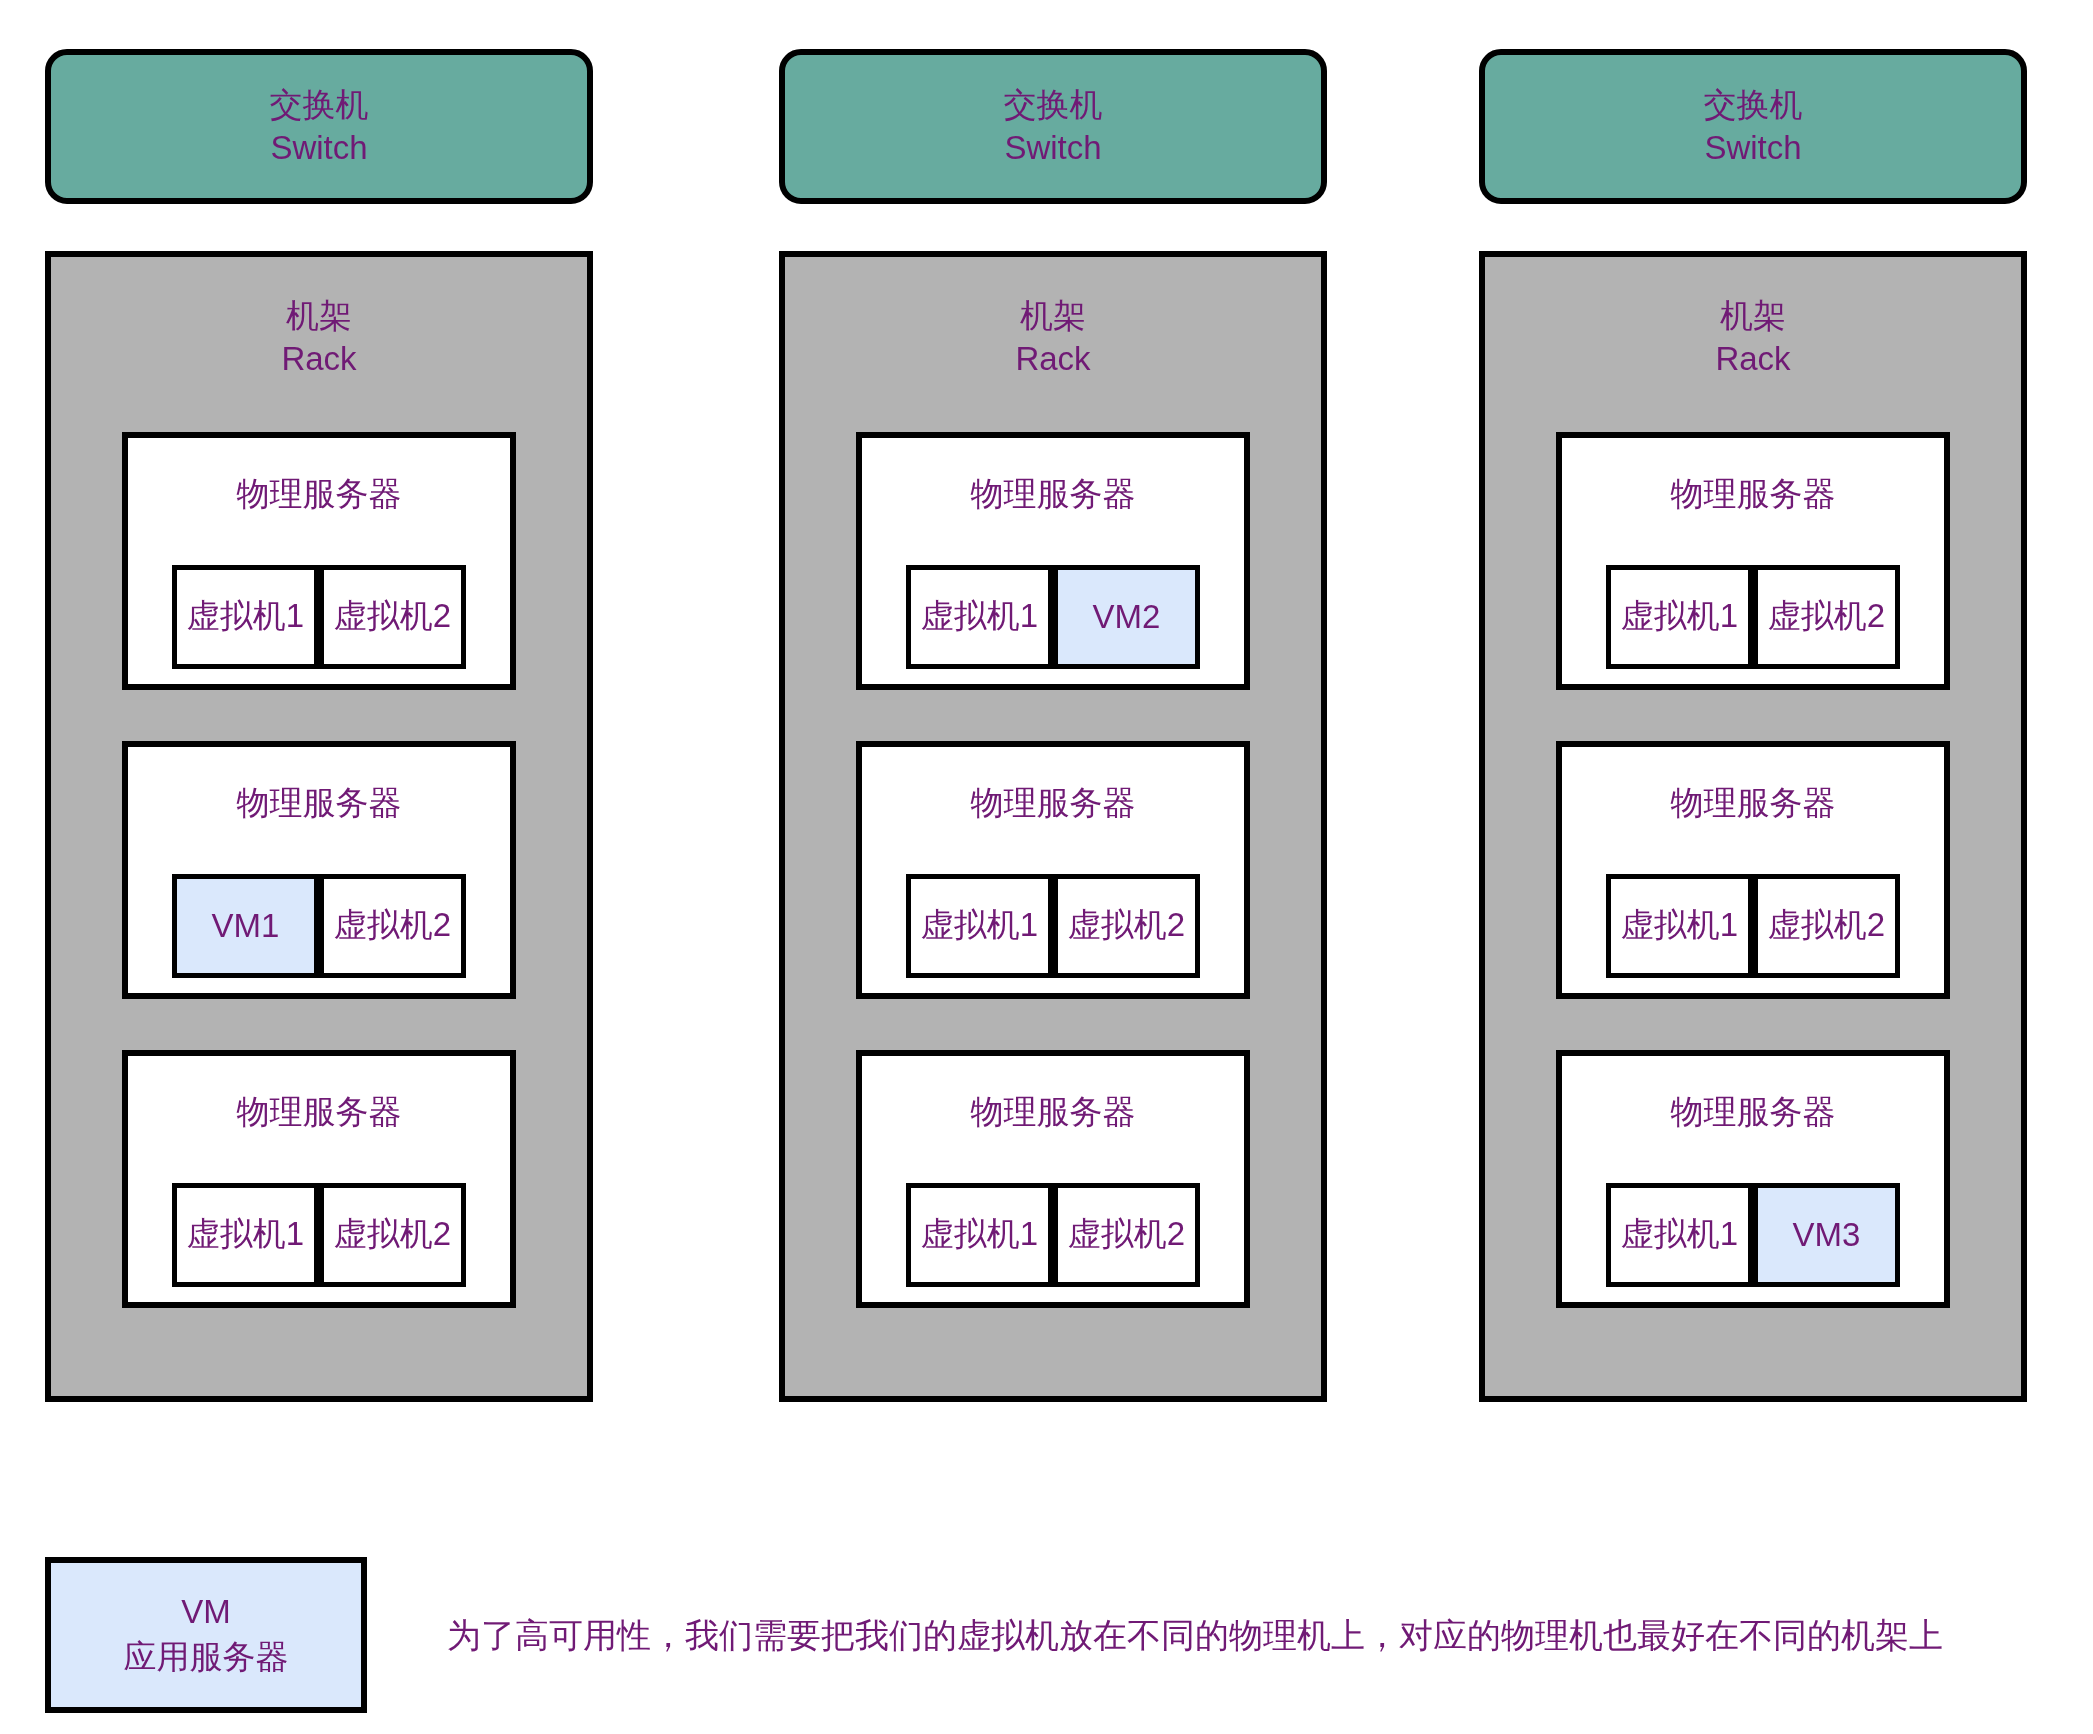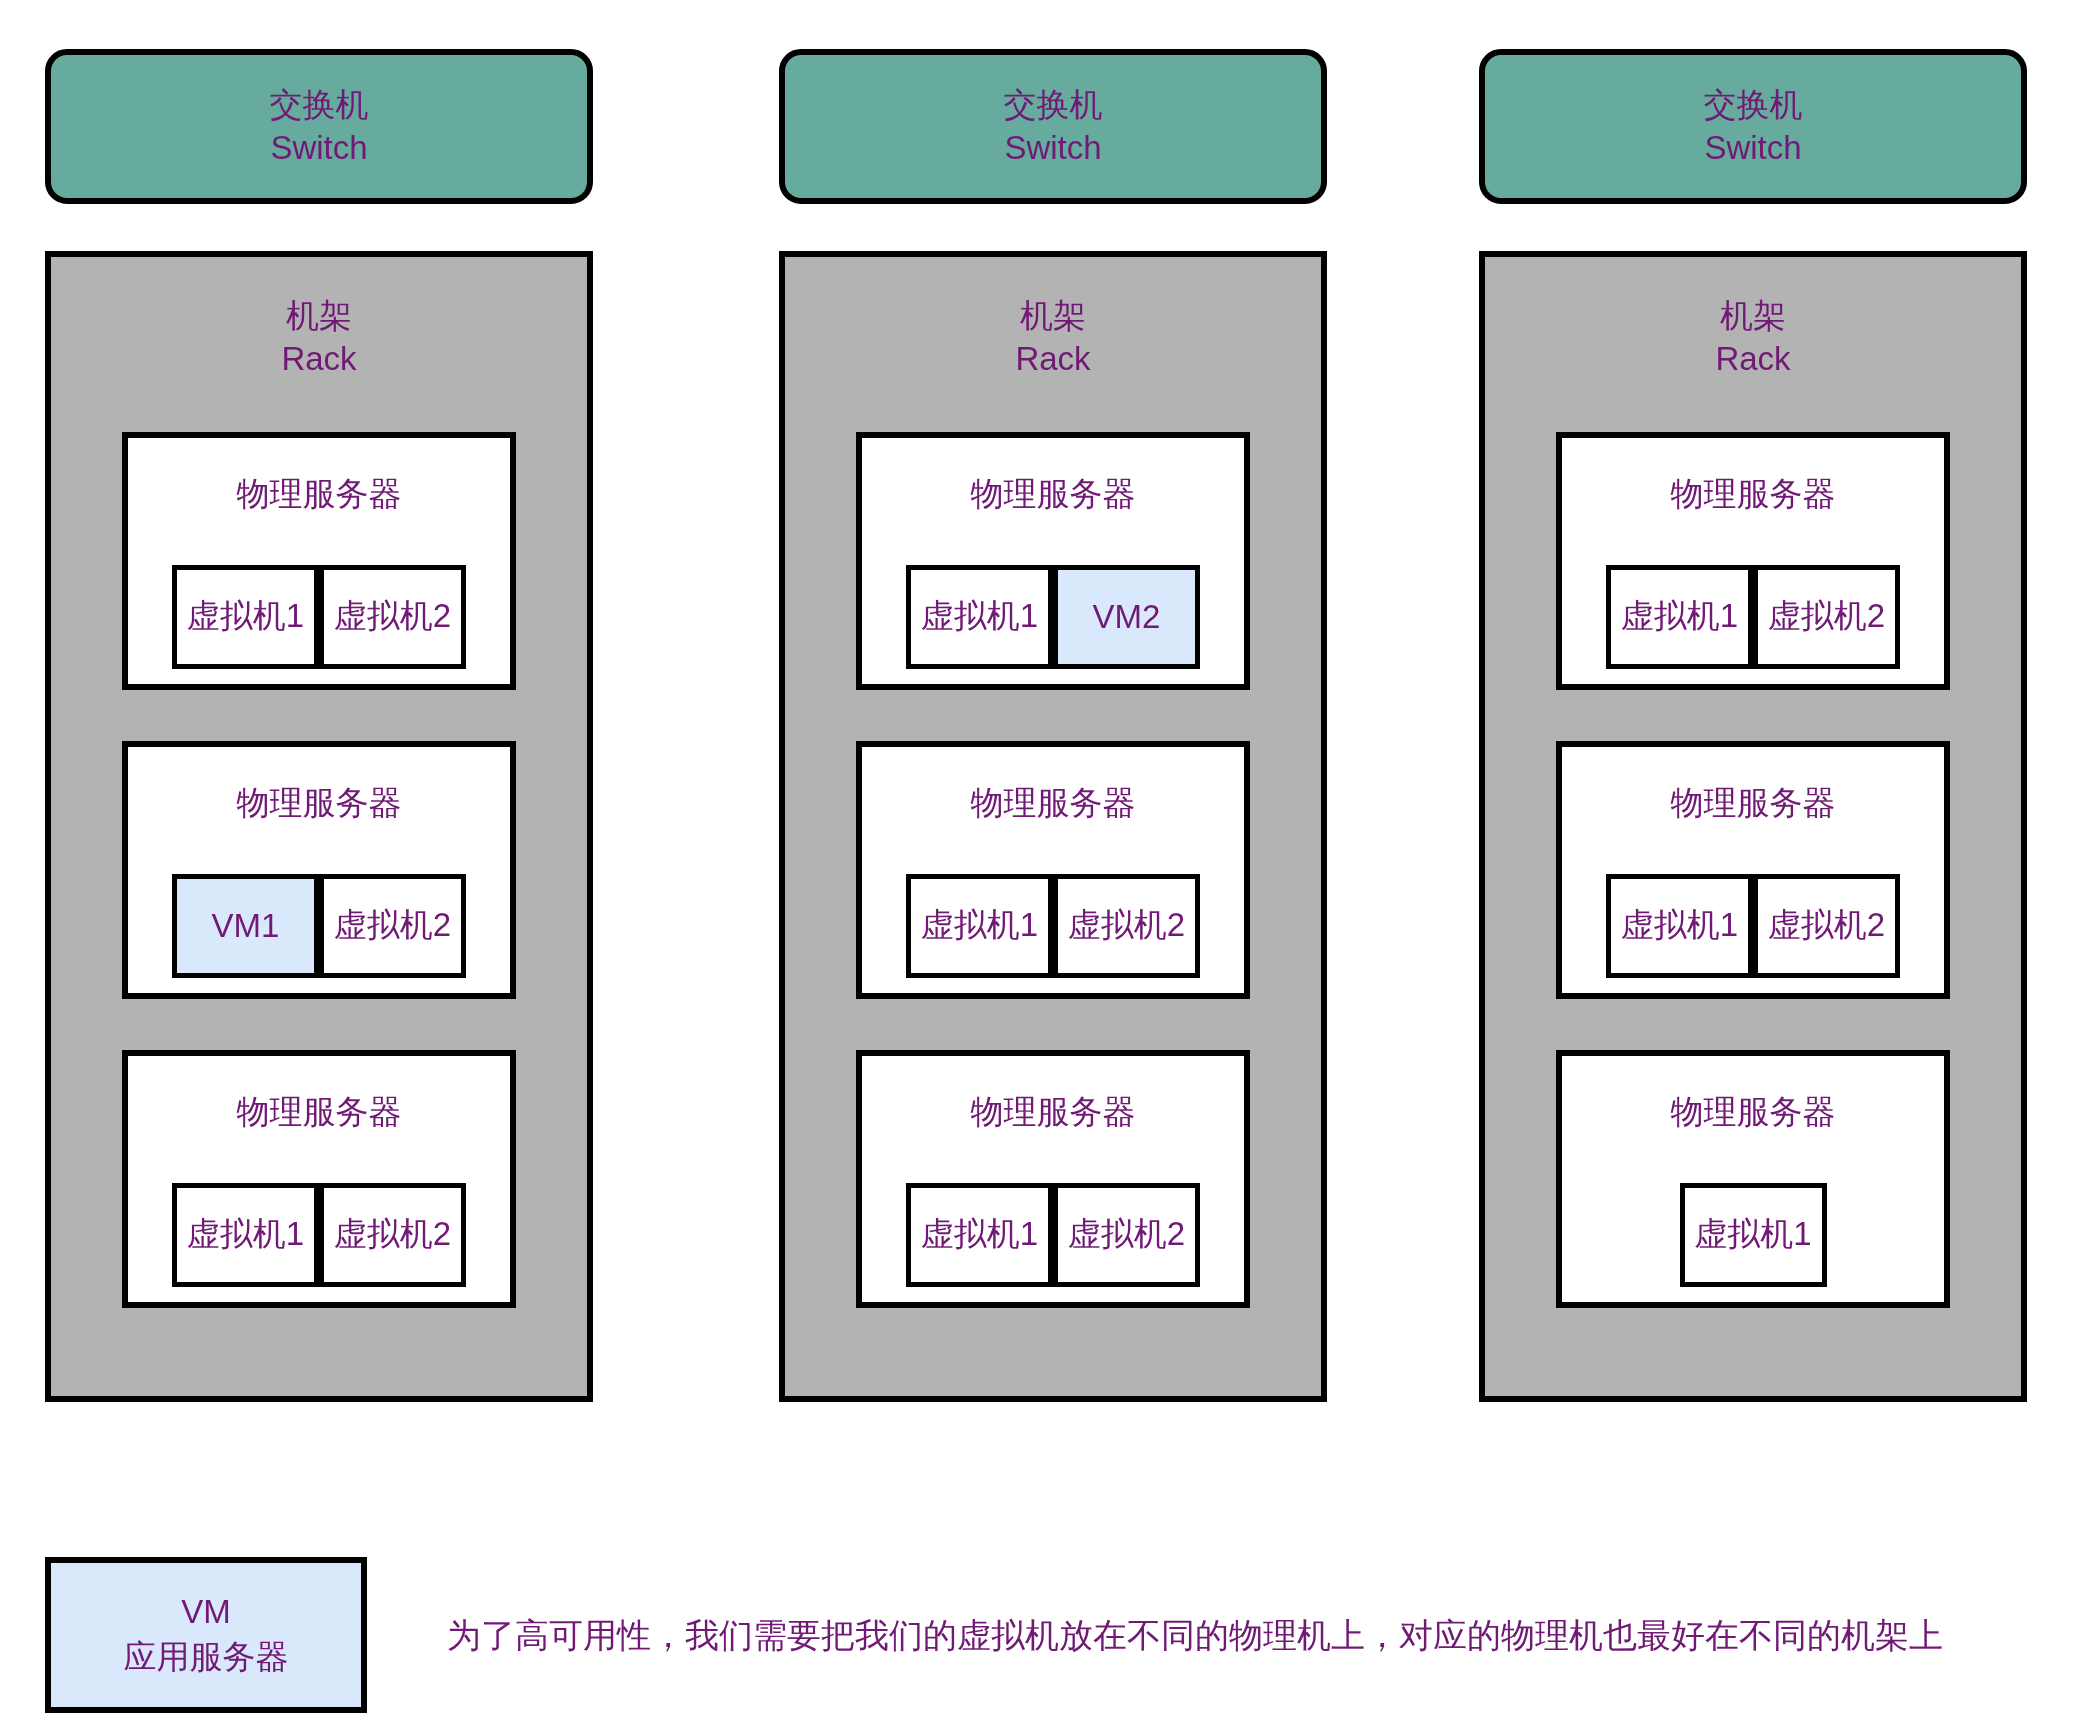--- a/index.html
+++ b/index.html
@@ -220,20 +220,23 @@
               <span>虚拟机2</span>
             </div>
         </div>
       </div>
       <div class="server-box">
         <div class="server-title">物理服务器</div>
         <div class="vm-row">
           <div class="vm-box">
               <span>虚拟机1</span>
             </div>
+          <div class="vm-box hl">
+              <span>VM3</span>
+            </div>
         </div>
       </div>
     </div>
   </div>
 
   <div class="legend-box">
     <div>VM</div>
     <div>应用服务器</div>
   </div>
 

